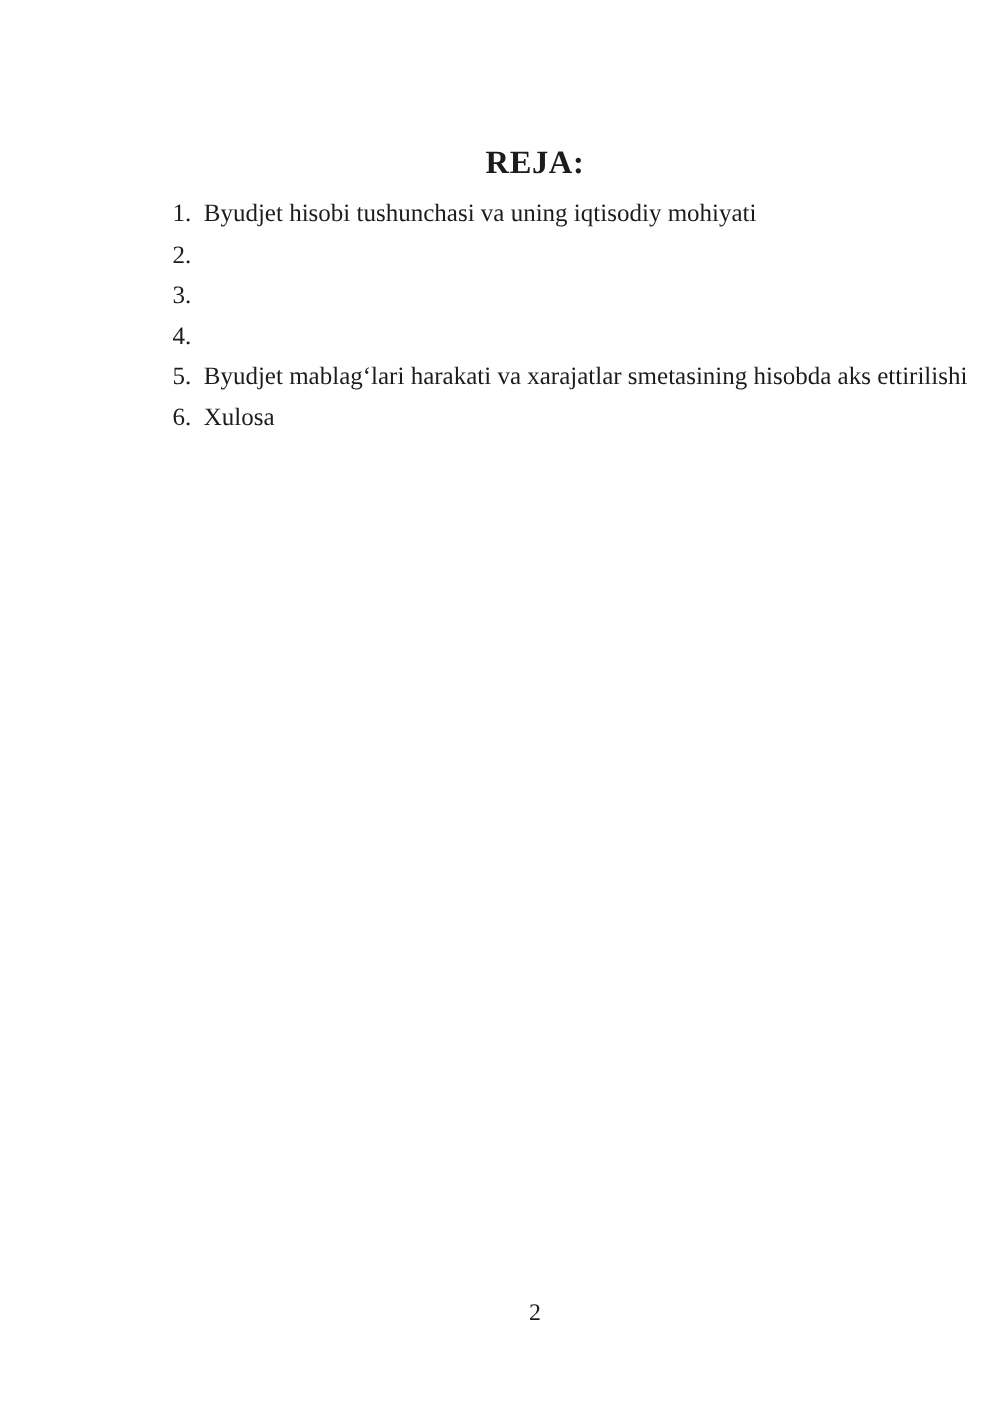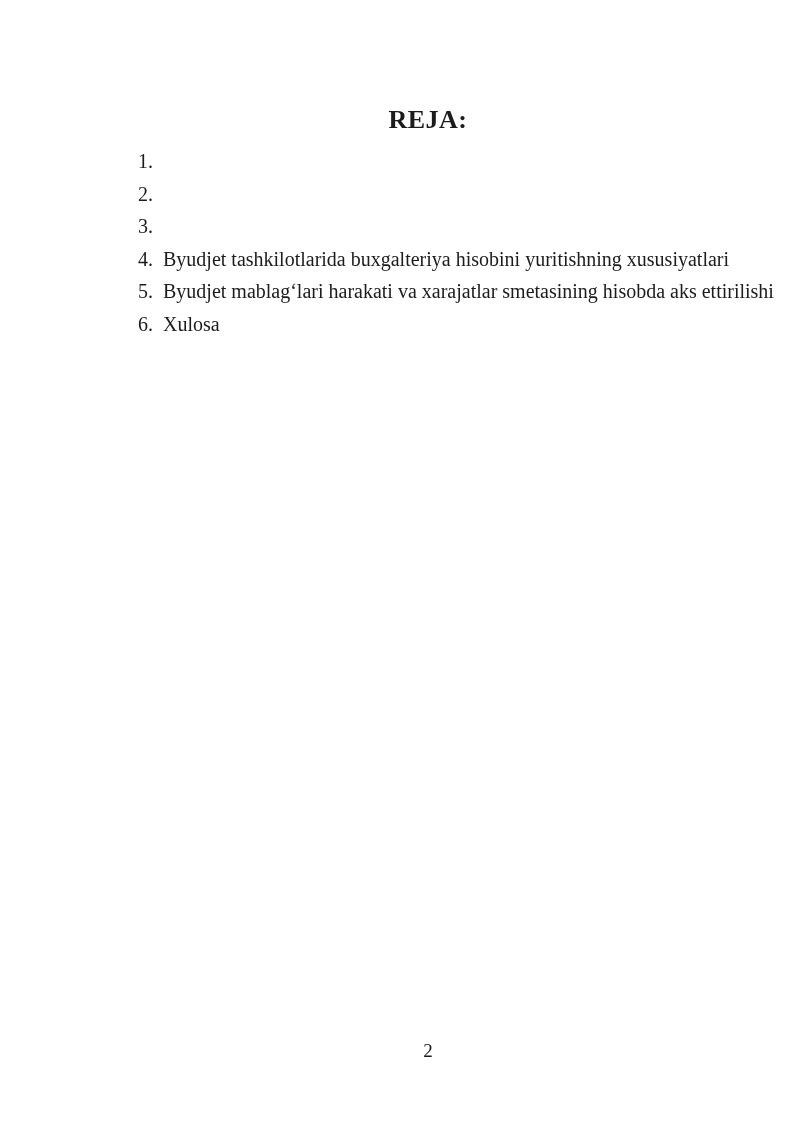--- a/index.html
+++ b/index.html
@@ -12,21 +12,21 @@
     width: 800px;
     height: 1131px;
     background: #ffffff;
     font-family: "Liberation Serif", "DejaVu Serif", serif;
     color: #1c1c1c;
     overflow: hidden;
   }
   .content {
     position: absolute;
     left: 104px;
-    top: 104px;
+    top: 114px;
     width: 648px;
   }
   .doc-title {
     margin: 0;
     font-size: 26px;
     font-weight: bold;
     line-height: 32px;
     text-align: center;
     letter-spacing: 0.5px;
   }
@@ -62,30 +62,30 @@
 </style>
 </head>
 <body>
 
 <div class="page">
   <div class="content">
     <h1 class="doc-title">REJA:</h1>
     <ol class="plan-list">
       <li class="plan-item">
         <span class="item-number">1.</span>
+        <span class="item-text">Byudjet hisobi tushunchasi va uning iqtisodiy mohiyati</span>
       </li>
       <li class="plan-item">
         <span class="item-number">2.</span>
       </li>
       <li class="plan-item">
         <span class="item-number">3.</span>
       </li>
       <li class="plan-item">
         <span class="item-number">4.</span>
-        <span class="item-text">Byudjet tashkilotlarida buxgalteriya hisobini yuritishning xususiyatlari</span>
       </li>
       <li class="plan-item">
         <span class="item-number">5.</span>
         <span class="item-text">Byudjet mablag‘lari harakati va xarajatlar smetasining hisobda aks ettirilishi</span>
       </li>
       <li class="plan-item">
         <span class="item-number">6.</span>
         <span class="item-text">Xulosa</span>
       </li>
     </ol>

